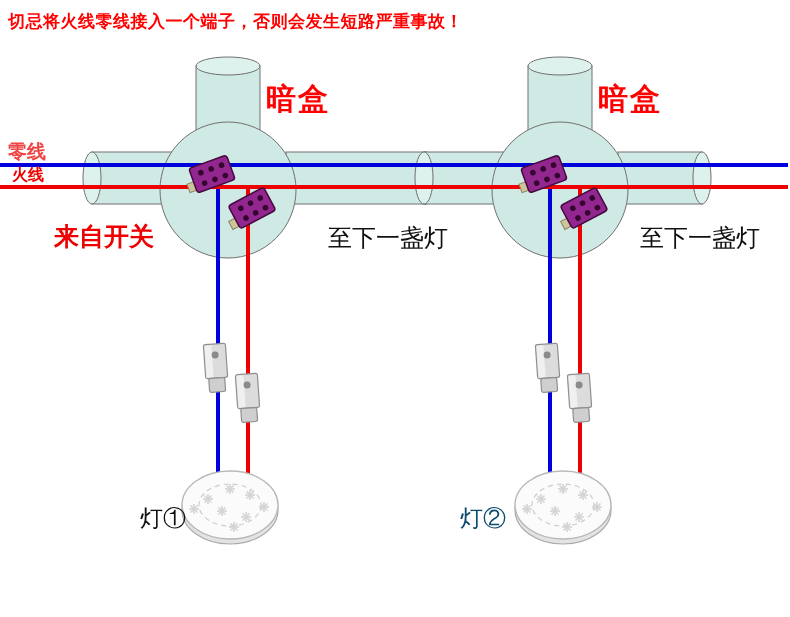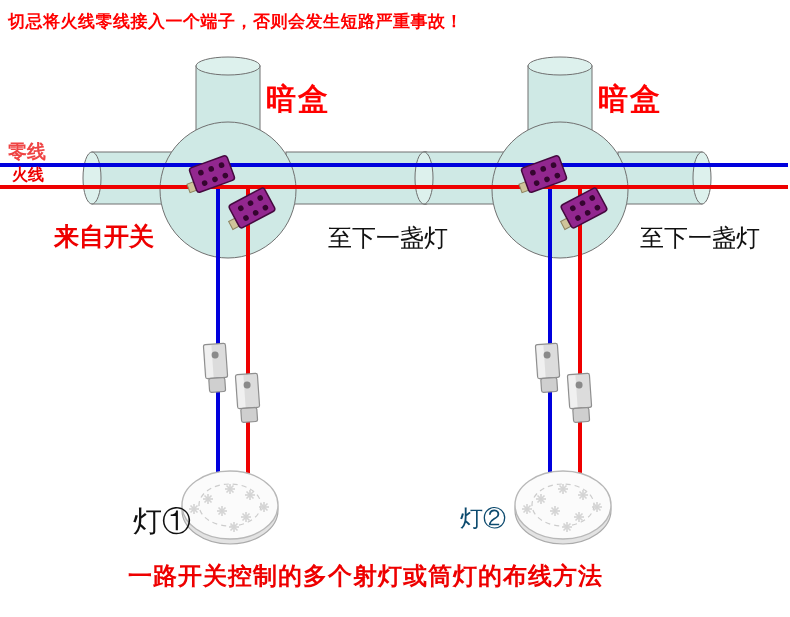--- a/index.html
+++ b/index.html
@@ -8,21 +8,21 @@
   .stage svg { position:absolute; left:0; top:0; }
   .label { position:absolute; white-space:nowrap; line-height:1.15; }
   .warning   { left:8px;  top:12px;  font-size:17px; font-weight:bold; color:#ff0000; letter-spacing:.5px;text-align:center; }
   .box-lbl-1 { left:266px; top:82px; font-size:30px; font-weight:bold; color:#ff0000; letter-spacing:2px; }
   .box-lbl-2 { left:598px; top:82px; font-size:30px; font-weight:bold; color:#ff0000; letter-spacing:2px; }
   .neutral-lbl { left:8px;  top:141px; font-size:19px; font-weight:bold; color:#ef4444; }
   .live-lbl    { left:12px; top:166px; font-size:16px; font-weight:bold; color:#ee0000; }
   .from-switch { left:14px; top:222px; font-size:25px; font-weight:bold; color:#ee0000;margin-left:40px; }
   .to-next-1   { left:328px; top:224px; font-size:24px; color:#111111; }
   .to-next-2   { left:640px; top:224px; font-size:24px; color:#111111; }
-  .lamp-lbl-1  { left:133px; top:505px; font-size:29px; color:#111111; }
+  .lamp-lbl-1  { left:140px; top:505px; font-size:23px; color:#111111; }
   .lamp-lbl-2  { left:460px; top:505px; font-size:23px; color:#0c4a6e; }
   .title       { left:128px; top:562px; font-size:24px; font-weight:bold; color:#ee0000; letter-spacing:1px; }
 </style>
 </head>
 <body>
 
 <div class="stage">
 
   <svg width="790" height="617" viewBox="0 0 790 617">
     <defs>
@@ -110,15 +110,14 @@
   <div class="label warning">切忌将火线零线接入一个端子，否则会发生短路严重事故！</div>
   <div class="label box-lbl-1">暗盒</div>
   <div class="label box-lbl-2">暗盒</div>
   <div class="label neutral-lbl">零线</div>
   <div class="label live-lbl">火线</div>
   <div class="label from-switch">来自开关</div>
   <div class="label to-next-1">至下一盏灯</div>
   <div class="label to-next-2">至下一盏灯</div>
   <div class="label lamp-lbl-1">灯①</div>
   <div class="label lamp-lbl-2">灯②</div>
-  <div class="label title">一路开关控制的多个射灯或筒灯的布线方法</div>
 
 </div>
 
 </body></html>

